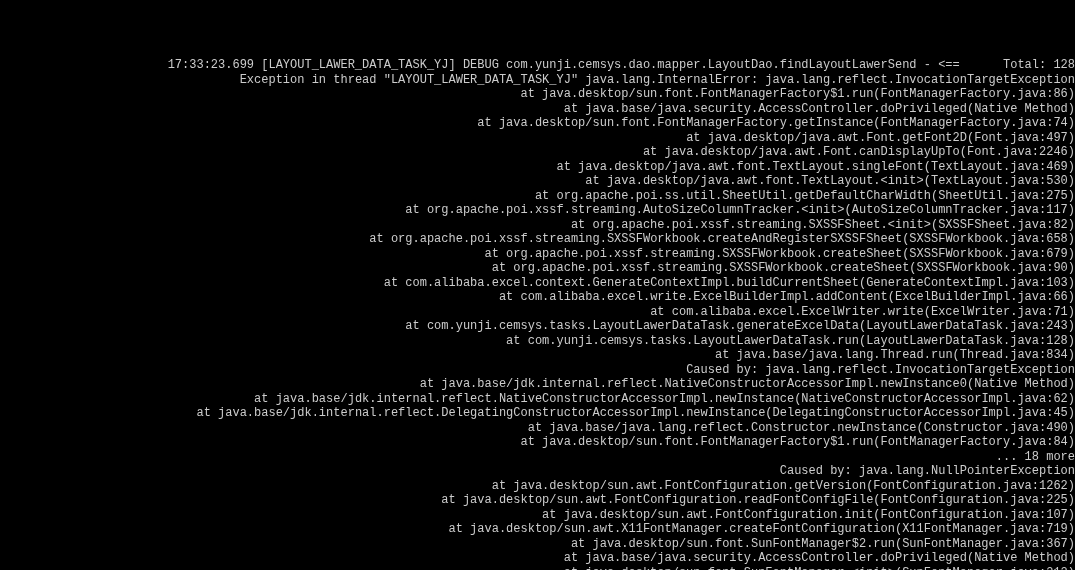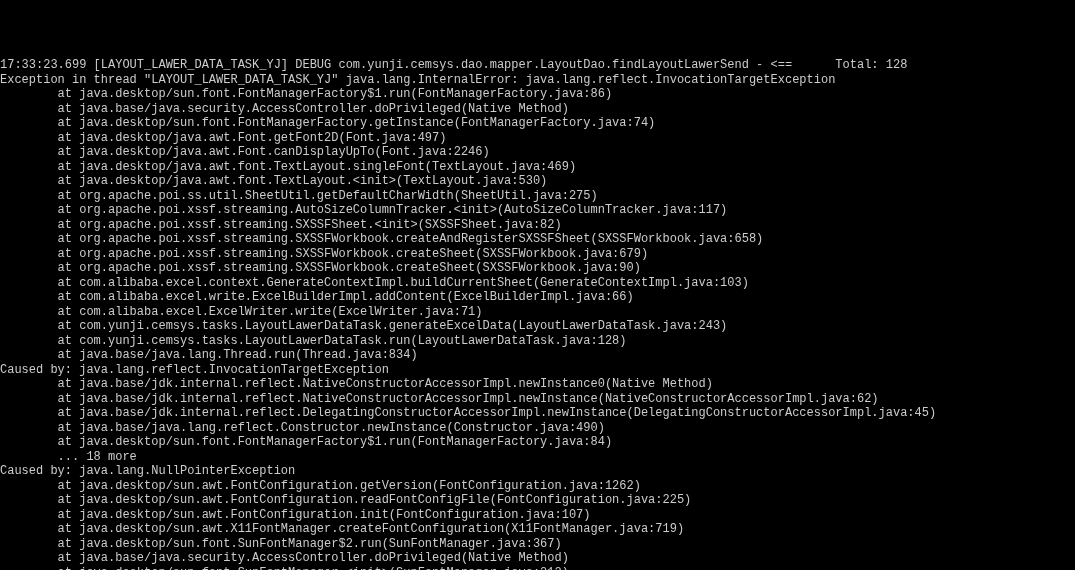--- a/index.html
+++ b/index.html
@@ -18,20 +18,21 @@
       width: 1075px;
       height: 570px;
       overflow: hidden;
     }
     .terminal {
       width: 100%;
       height: 100%;
     }
     .line {
       display: block;
+      text-align: right;
     }
   </style>
 </head>
 <body>
 
 
 
 <div class="terminal"><span class="line">17:33:23.699 [LAYOUT_LAWER_DATA_TASK_YJ] DEBUG com.yunji.cemsys.dao.mapper.LayoutDao.findLayoutLawerSend - &lt;==      Total: 128</span><span class="line">Exception in thread "LAYOUT_LAWER_DATA_TASK_YJ" java.lang.InternalError: java.lang.reflect.InvocationTargetException</span><span class="line">        at java.desktop/sun.font.FontManagerFactory$1.run(FontManagerFactory.java:86)</span><span class="line">        at java.base/java.security.AccessController.doPrivileged(Native Method)</span><span class="line">        at java.desktop/sun.font.FontManagerFactory.getInstance(FontManagerFactory.java:74)</span><span class="line">        at java.desktop/java.awt.Font.getFont2D(Font.java:497)</span><span class="line">        at java.desktop/java.awt.Font.canDisplayUpTo(Font.java:2246)</span><span class="line">        at java.desktop/java.awt.font.TextLayout.singleFont(TextLayout.java:469)</span><span class="line">        at java.desktop/java.awt.font.TextLayout.&lt;init&gt;(TextLayout.java:530)</span><span class="line">        at org.apache.poi.ss.util.SheetUtil.getDefaultCharWidth(SheetUtil.java:275)</span><span class="line">        at org.apache.poi.xssf.streaming.AutoSizeColumnTracker.&lt;init&gt;(AutoSizeColumnTracker.java:117)</span><span class="line">        at org.apache.poi.xssf.streaming.SXSSFSheet.&lt;init&gt;(SXSSFSheet.java:82)</span><span class="line">        at org.apache.poi.xssf.streaming.SXSSFWorkbook.createAndRegisterSXSSFSheet(SXSSFWorkbook.java:658)</span><span class="line">        at org.apache.poi.xssf.streaming.SXSSFWorkbook.createSheet(SXSSFWorkbook.java:679)</span><span class="line">        at org.apache.poi.xssf.streaming.SXSSFWorkbook.createSheet(SXSSFWorkbook.java:90)</span><span class="line">        at com.alibaba.excel.context.GenerateContextImpl.buildCurrentSheet(GenerateContextImpl.java:103)</span><span class="line">        at com.alibaba.excel.write.ExcelBuilderImpl.addContent(ExcelBuilderImpl.java:66)</span><span class="line">        at com.alibaba.excel.ExcelWriter.write(ExcelWriter.java:71)</span><span class="line">        at com.yunji.cemsys.tasks.LayoutLawerDataTask.generateExcelData(LayoutLawerDataTask.java:243)</span><span class="line">        at com.yunji.cemsys.tasks.LayoutLawerDataTask.run(LayoutLawerDataTask.java:128)</span><span class="line">        at java.base/java.lang.Thread.run(Thread.java:834)</span><span class="line">Caused by: java.lang.reflect.InvocationTargetException</span><span class="line">        at java.base/jdk.internal.reflect.NativeConstructorAccessorImpl.newInstance0(Native Method)</span><span class="line">        at java.base/jdk.internal.reflect.NativeConstructorAccessorImpl.newInstance(NativeConstructorAccessorImpl.java:62)</span><span class="line">        at java.base/jdk.internal.reflect.DelegatingConstructorAccessorImpl.newInstance(DelegatingConstructorAccessorImpl.java:45)</span><span class="line">        at java.base/java.lang.reflect.Constructor.newInstance(Constructor.java:490)</span><span class="line">        at java.desktop/sun.font.FontManagerFactory$1.run(FontManagerFactory.java:84)</span><span class="line">        ... 18 more</span><span class="line">Caused by: java.lang.NullPointerException</span><span class="line">        at java.desktop/sun.awt.FontConfiguration.getVersion(FontConfiguration.java:1262)</span><span class="line">        at java.desktop/sun.awt.FontConfiguration.readFontConfigFile(FontConfiguration.java:225)</span><span class="line">        at java.desktop/sun.awt.FontConfiguration.init(FontConfiguration.java:107)</span><span class="line">        at java.desktop/sun.awt.X11FontManager.createFontConfiguration(X11FontManager.java:719)</span><span class="line">        at java.desktop/sun.font.SunFontManager$2.run(SunFontManager.java:367)</span><span class="line">        at java.base/java.security.AccessController.doPrivileged(Native Method)</span><span class="line">        at java.desktop/sun.font.SunFontManager.&lt;init&gt;(SunFontManager.java:312)</span></div>
 
 

